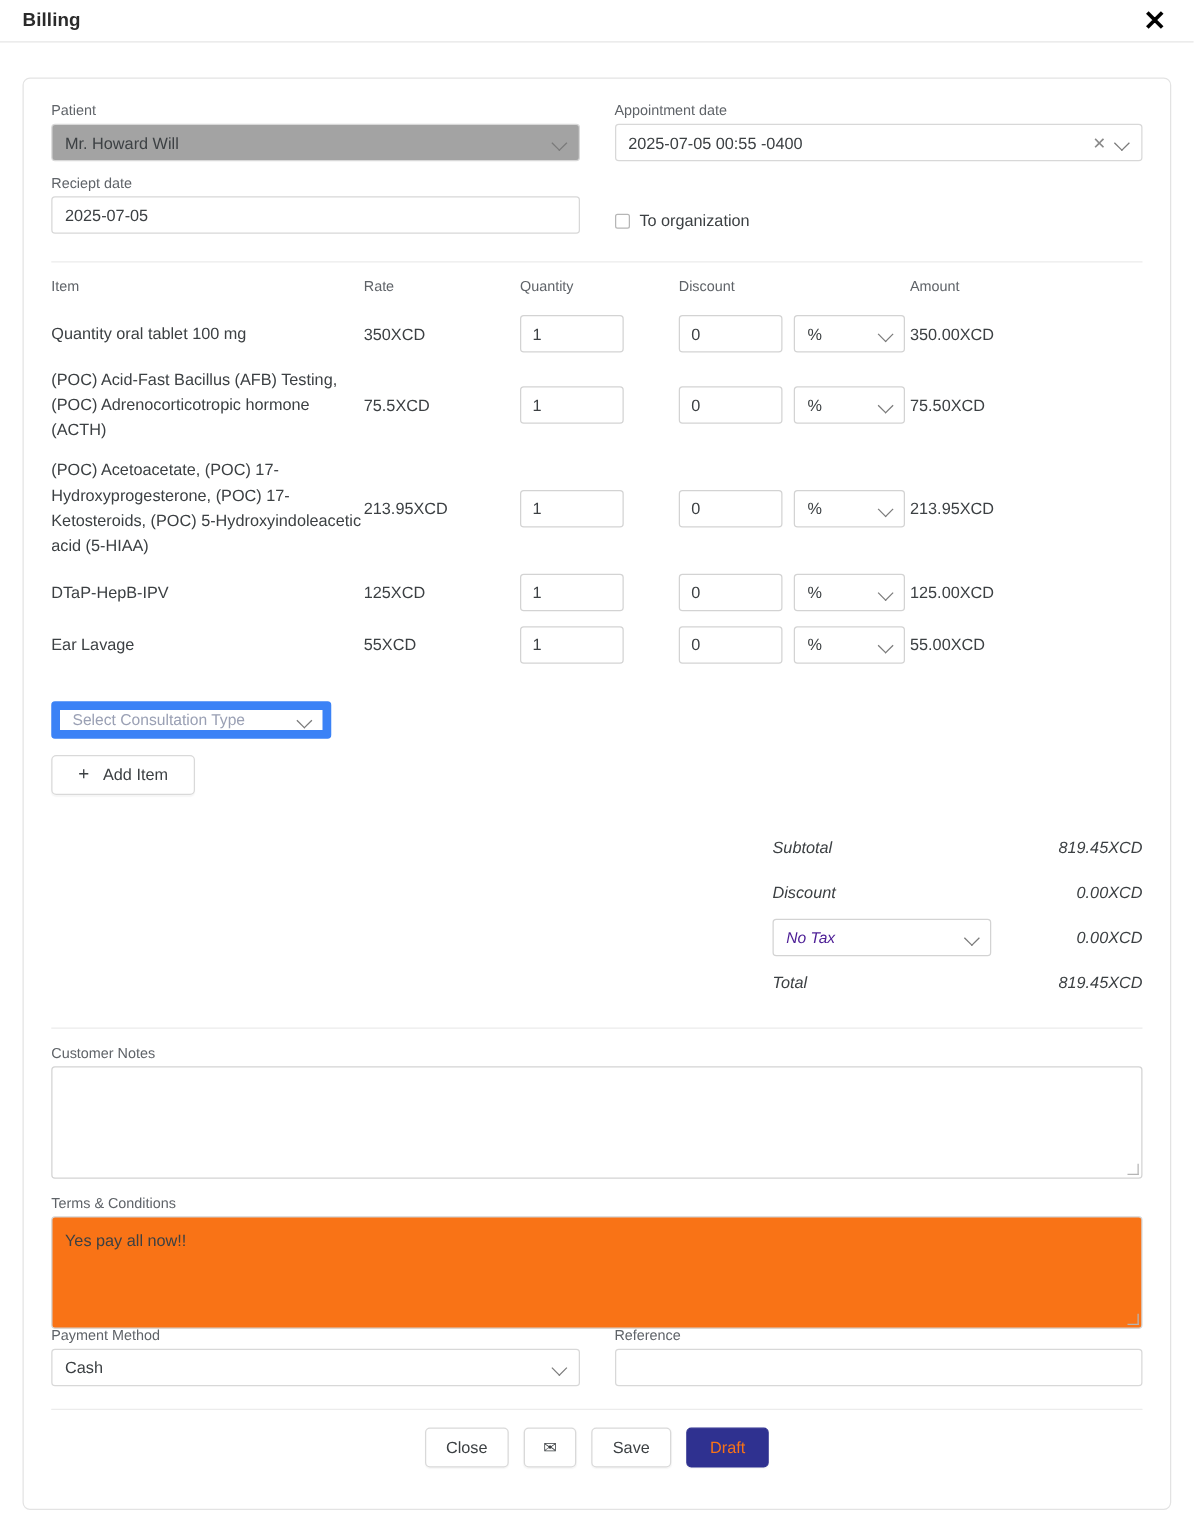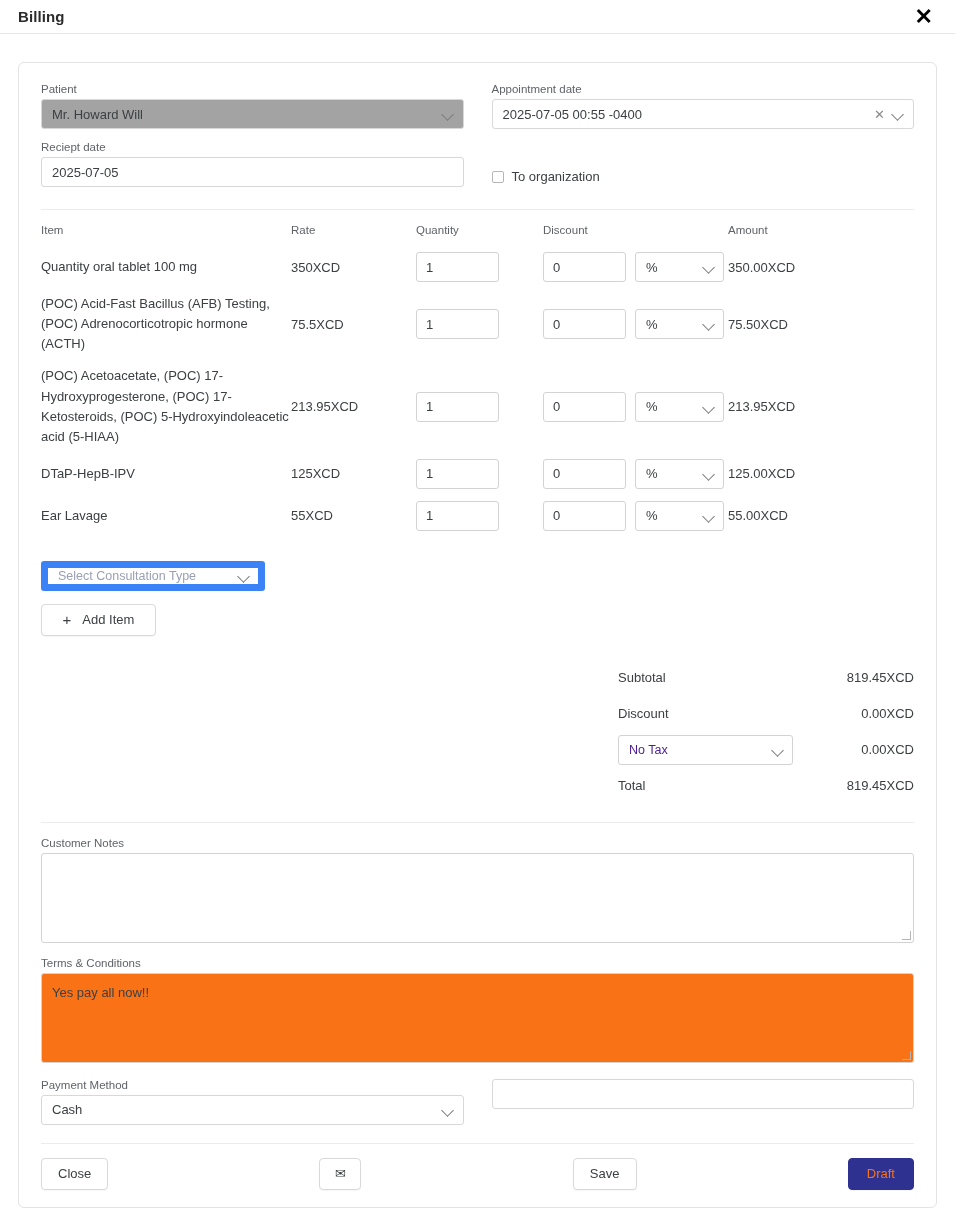--- a/index.html
+++ b/index.html
@@ -206,20 +206,21 @@
     margin-left: auto;
     width: 296px;
   }
   .tot-row {
     display: flex;
     align-items: center;
     justify-content: space-between;
     height: 36px;
     font-size: 13px;
     color: #3c4043;
+    font-style: italic;
   }
   .tax-sel {
     width: 175px;
     height: 30px;
     border: 1px solid #d3d3d3;
     border-radius: 3px;
     display: flex;
     align-items: center;
     justify-content: space-between;
     padding: 0 7px 0 10px;
@@ -249,27 +250,27 @@
   }
   .ta.gray { background: #f97316; }
   .ta .resizer {
     position: absolute;
     right: 2px; bottom: 2px;
     width: 9px; height: 9px;
     border-right: 1px solid #b5b5b5;
     border-bottom: 1px solid #b5b5b5;
   }
 
-  .pay-row { display: flex; gap: 28px; margin-top: 16px; }
+  .pay-row { display: flex; gap: 28px; }
 
   
   .footer-divider { border-top: 1px solid #ececec; margin-top: 18px; }
   .footer {
     display: flex;
-    justify-content: space-between;
+    justify-content: center;
     align-items: center;
     gap: 12px;
     padding: 14px 0 0 0;
   }
   .btn {
     height: 32px;
     min-width: 64px;
     border: 1px solid #d9d9d9;
     border-radius: 4px;
     background: #fff;
@@ -489,20 +490,21 @@
 
     <div class="pay-row">
       <div class="col">
         <span class="label">Payment Method</span>
         <div class="field">
           <span class="val">Cash</span>
           <span class="chev"></span>
         </div>
       </div>
       <div class="col">
+        <span class="label">Reference</span>
         <div class="field">
           <span class="val"></span>
         </div>
       </div>
     </div>
 
     <div class="footer-divider"></div>
 
     <div class="footer">
       <div class="btn">Close</div>

